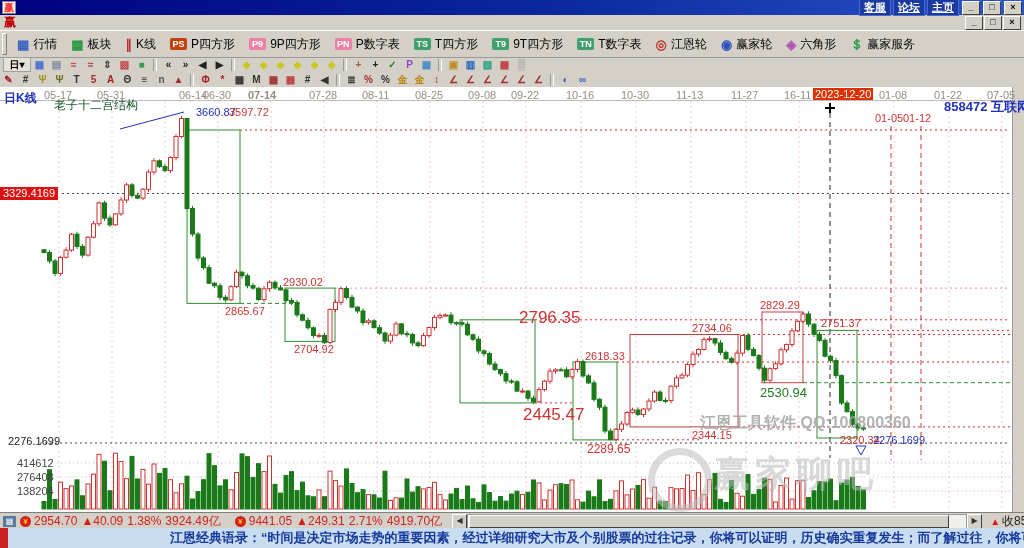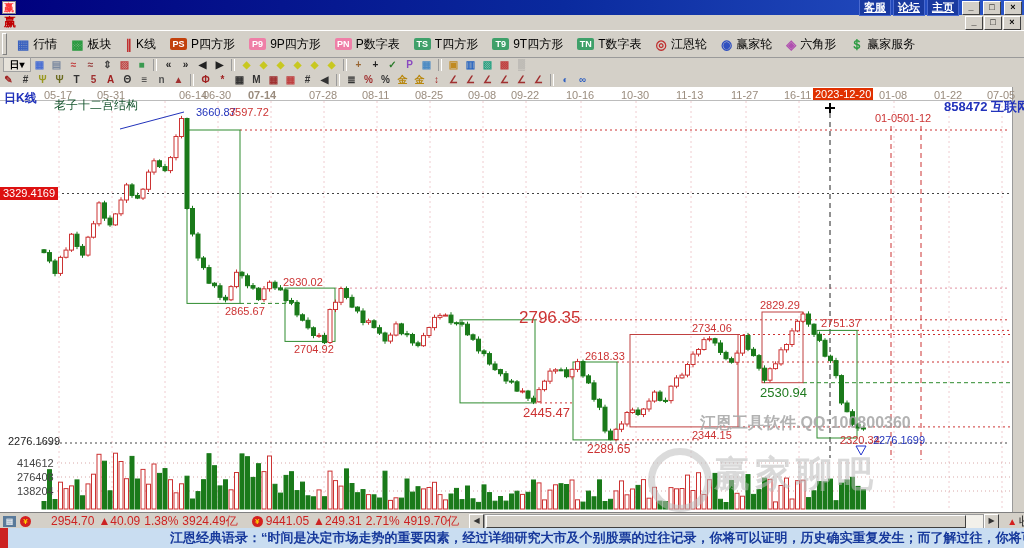--- a/index.html
+++ b/index.html
@@ -753,21 +753,21 @@
 <div class="wm" style="left:714px;top:450px;font-size:36px;font-weight:bold;letter-spacing:5px;color:rgba(185,185,185,0.55);">赢家聊吧</div>
 
 <div class="lefttag">3329.4169</div>
 <div id="overlay-root">
     <div class="anno" style="left: 196px; top: 106px; color: rgb(34, 51, 187); font-size: 11px; font-weight: normal;">3660.87</div>
     <div class="anno" style="left: 229px; top: 106px; color: rgb(204, 51, 51); font-size: 11px; font-weight: normal;">3597.72</div>
     <div class="anno" style="left: 283px; top: 276px; color: rgb(204, 51, 51); font-size: 11px; font-weight: normal;">2930.02</div>
     <div class="anno" style="left: 225px; top: 305px; color: rgb(204, 51, 51); font-size: 11px; font-weight: normal;">2865.67</div>
     <div class="anno" style="left: 294px; top: 343px; color: rgb(204, 51, 51); font-size: 11px; font-weight: normal;">2704.92</div>
     <div class="anno" style="left: 519px; top: 308px; color: rgb(204, 51, 51); font-size: 17px; font-weight: normal;">2796.35</div>
-    <div class="anno" style="left: 523px; top: 405px; color: rgb(204, 51, 51); font-size: 13px; font-weight: normal;">2445.47</div>
+    <div class="anno" style="left: 523px; top: 405px; color: rgb(204, 51, 51); font-size: 17px; font-weight: normal;">2445.47</div>
     <div class="anno" style="left: 585px; top: 350px; color: rgb(204, 51, 51); font-size: 11px; font-weight: normal;">2618.33</div>
     <div class="anno" style="left: 587px; top: 442px; color: rgb(204, 51, 51); font-size: 12px; font-weight: normal;">2289.65</div>
     <div class="anno" style="left: 692px; top: 322px; color: rgb(204, 51, 51); font-size: 11px; font-weight: normal;">2734.06</div>
     <div class="anno" style="left: 692px; top: 429px; color: rgb(204, 51, 51); font-size: 11px; font-weight: normal;">2344.15</div>
     <div class="anno" style="left: 760px; top: 299px; color: rgb(204, 51, 51); font-size: 11px; font-weight: normal;">2829.29</div>
     <div class="anno" style="left: 760px; top: 385px; color: rgb(31, 122, 31); font-size: 13px; font-weight: normal;">2530.94</div>
     <div class="anno" style="left: 821px; top: 317px; color: rgb(204, 51, 51); font-size: 11px; font-weight: normal;">2751.37</div>
     <div class="anno" style="left: 840px; top: 434px; color: rgb(204, 51, 51); font-size: 11px; font-weight: normal;">2320.34</div>
     <div class="anno" style="left: 873px; top: 434px; color: rgb(34, 51, 187); font-size: 11px; font-weight: normal;">2276.1699</div>
     <div class="anno" style="left: 875px; top: 112px; color: rgb(204, 51, 51); font-size: 11px; font-weight: normal;">01-05</div>
@@ -796,21 +796,21 @@
     <div class="datelabel" style="left: 784px;">16-11</div>
     <div class="datelabel" style="left: 879px;">01-08</div>
     <div class="datelabel" style="left: 934px;">01-22</div>
     <div class="datelabel" style="left: 987px;">07-05</div>
     <div class="datehl" style="left: 813px;">2023-12-20</div>
   </div>
 
 <div class="statusbar">
   <span class="sq">▦</span>
   <span class="cicon">¥</span>
-  <span class="statnum red" style="margin-left:20px;">2954.70</span>
+  <span class="statnum red" style="margin-left:3px;">2954.70</span>
   <span class="statnum red">▲40.09</span>
   <span class="statnum red">1.38%</span>
   <span class="statnum red">3924.49亿</span>
   <span class="cicon" style="margin-left:10px;">¥</span>
   <span class="statnum red" style="margin-left:3px;">9441.05</span>
   <span class="statnum red">▲249.31</span>
   <span class="statnum red">2.71%</span>
   <span class="statnum red">4919.70亿</span>
   <span class="hscroll">
     <span class="sbtn">◀</span>

